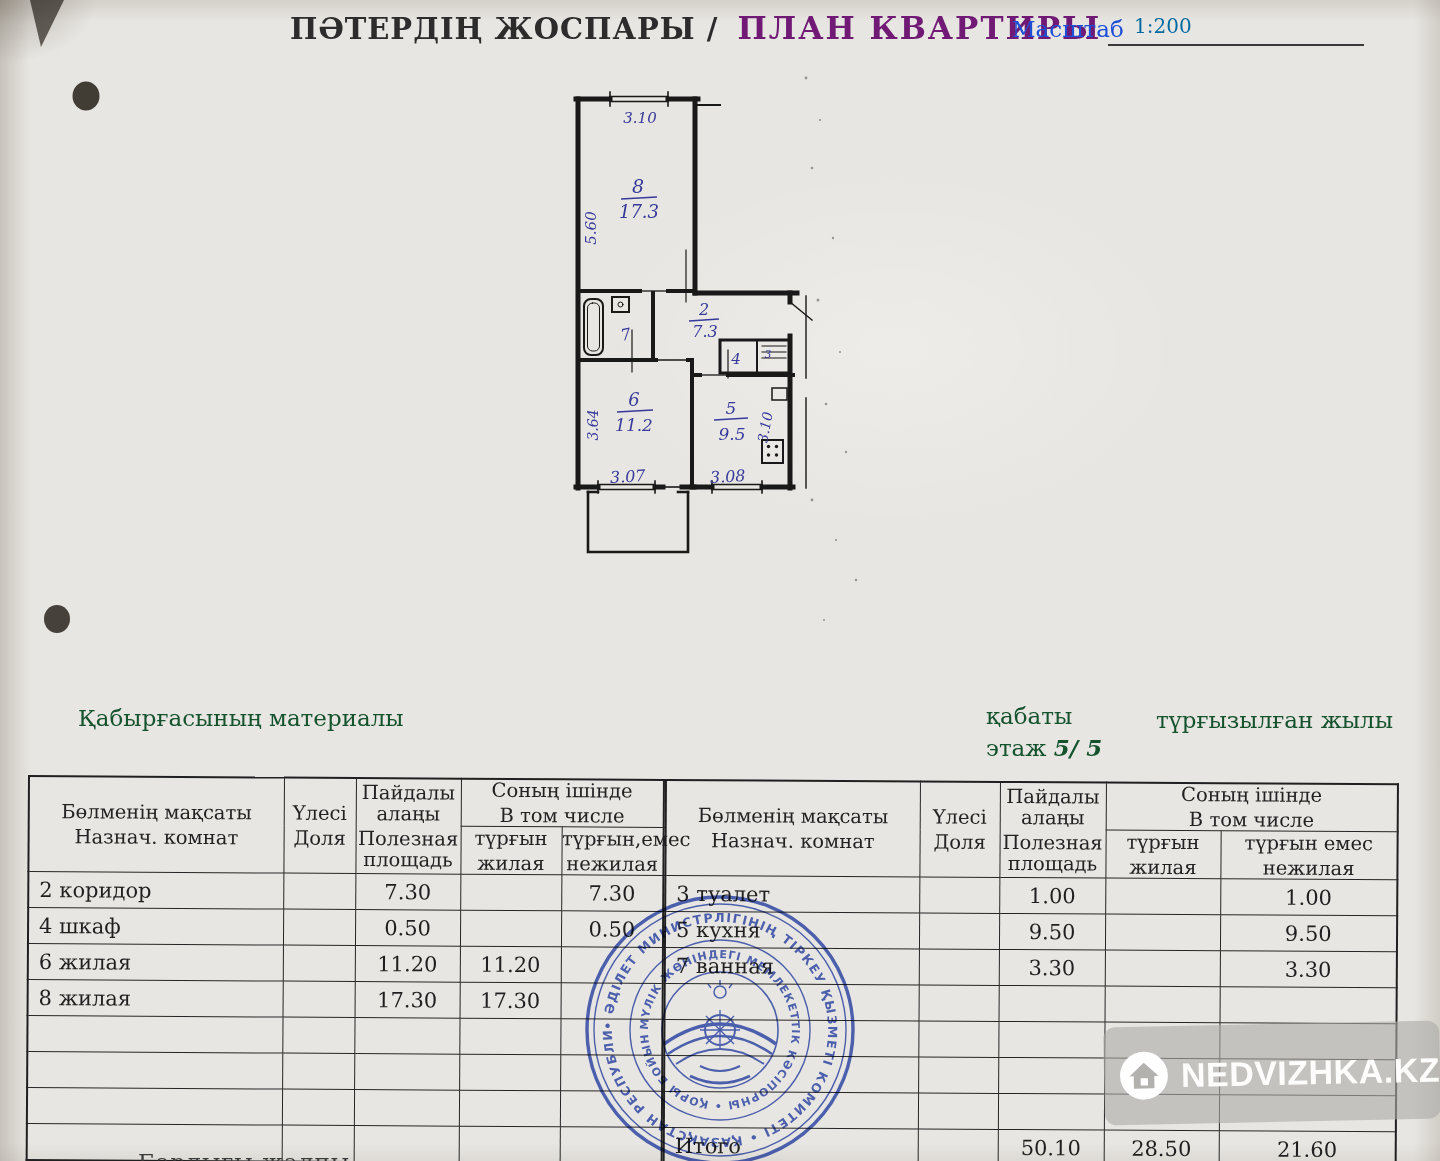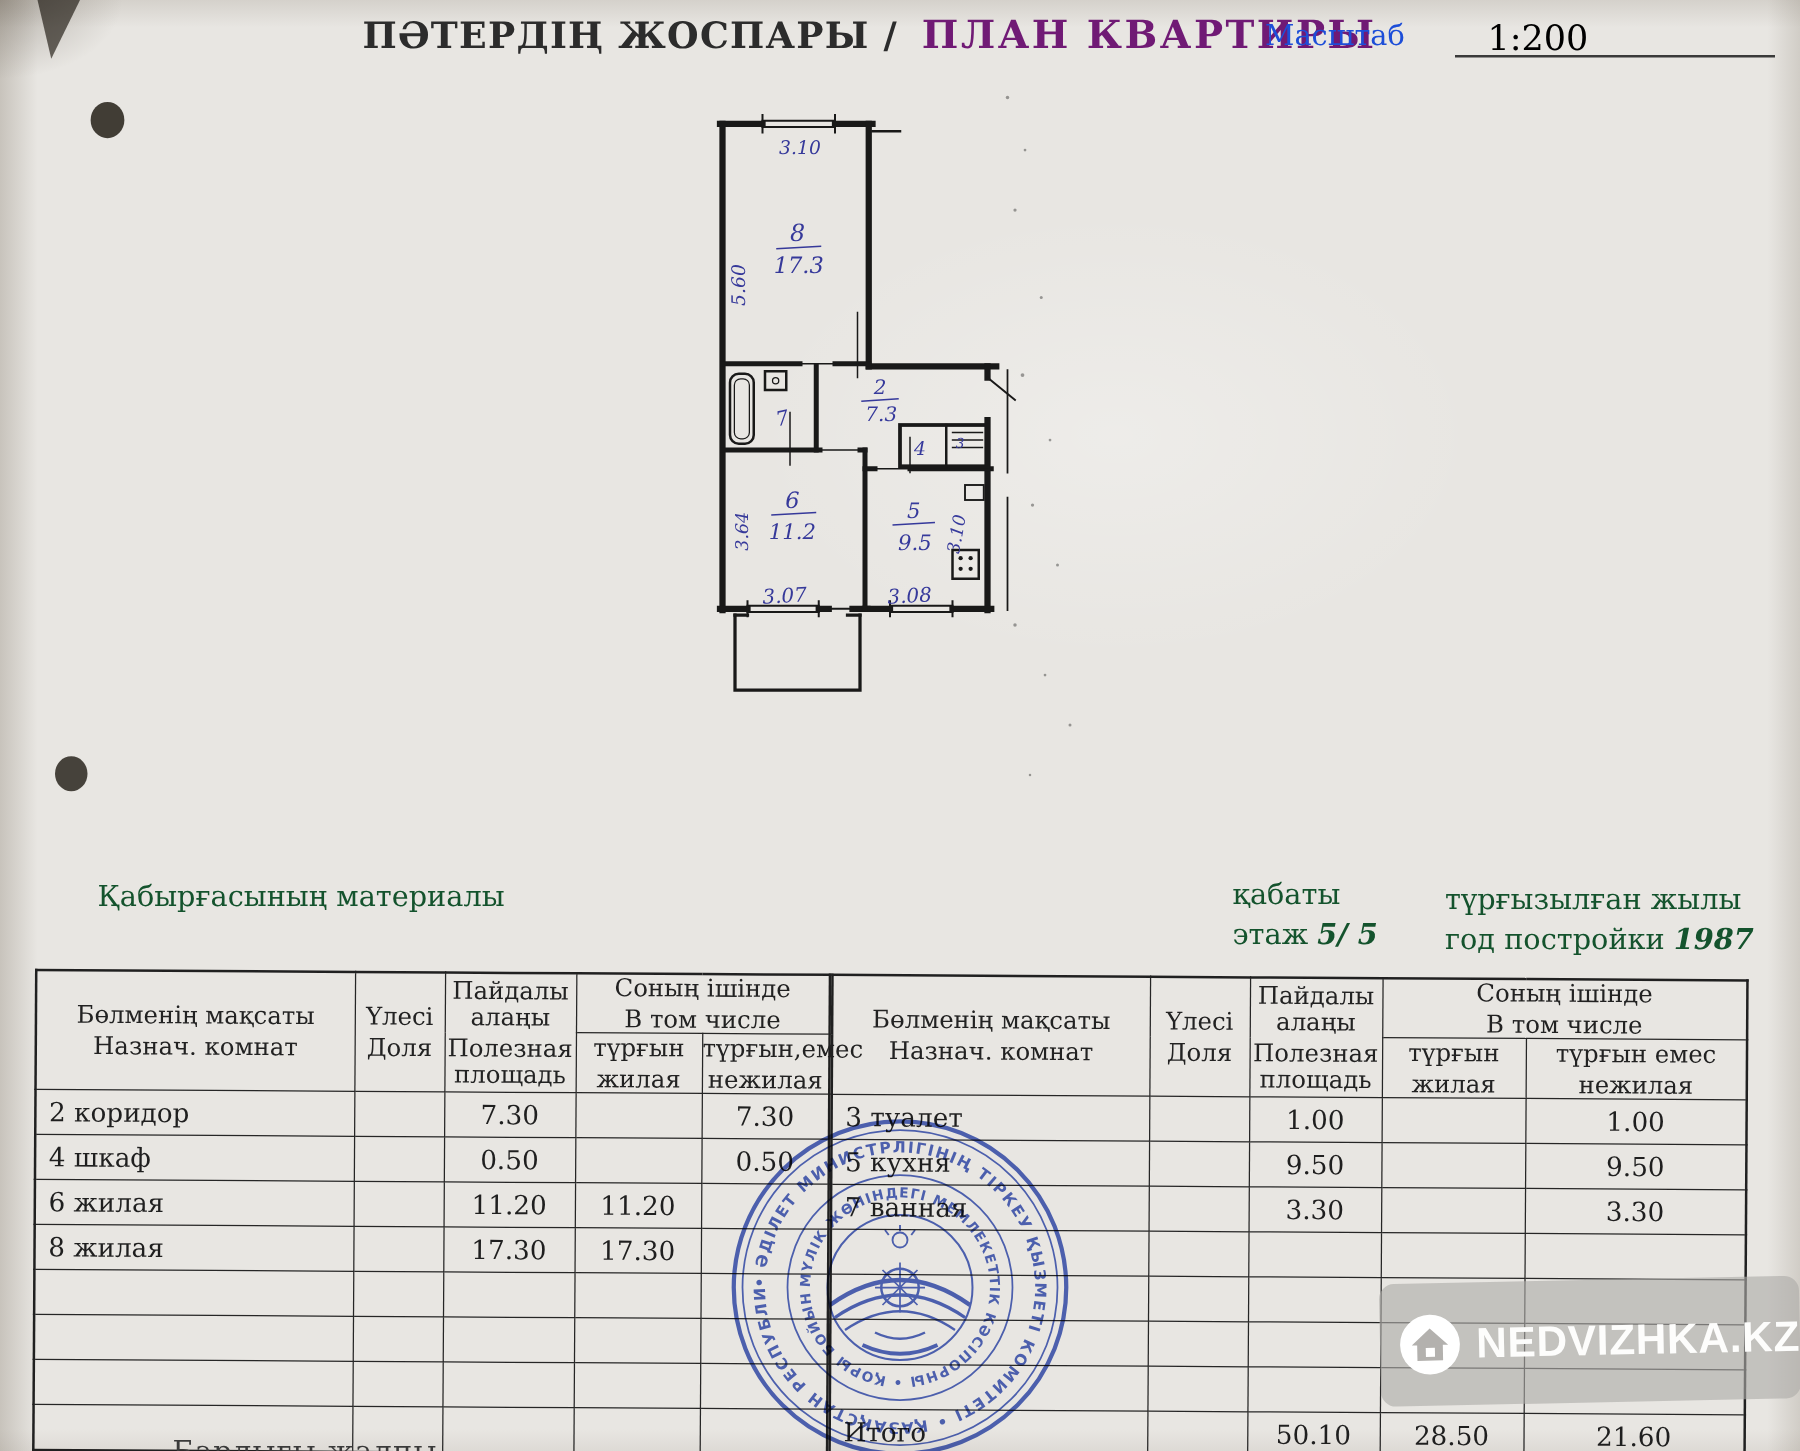--- a/index.html
+++ b/index.html
@@ -20,22 +20,22 @@
       radial-gradient(ellipse 420px 260px at 62% 30%, rgba(255,255,255,.25), transparent 70%),
       #e8e6e2;
   }
   .layer{position:absolute;inset:0;}
   
   .doc-title{position:absolute;top:10px;left:290px;white-space:nowrap;}
   .doc-title .kk{font-size:29px;font-weight:bold;letter-spacing:1px;color:#2c2c2c;text-align:center;}
   .doc-title .ru{font-size:31px;font-weight:bold;letter-spacing:2px;color:#701a75;margin-left:14px;}
   .scale-label{position:absolute;top:16px;left:1012px;font-size:23px;color:#1d4ed8;}
   .scale-line{
-    position:absolute;top:14px;left:1164px;width:256px;height:32px;
-    border-bottom:2.5px solid #3a3a3a;font-size:28px;color:#000000;
+    position:absolute;top:14px;left:1108px;width:256px;height:32px;
+    border-bottom:2.5px solid #3a3a3a;font-size:20px;color:#0369a1;
     padding-left:26px;box-sizing:border-box;
   }
   
   .info{font-size:23px;color:#14532d;line-height:1.4;}
   #wall-info{position:absolute;left:78px;top:702px;}
   #wall-info .val{font-weight:bold;margin-left:18px;}
   #floor-info{position:absolute;left:986px;top:700px;}
   #year-info{position:absolute;left:1156px;top:704px;}
   .info .b{font-weight:bold;font-style:italic;}
   
@@ -83,24 +83,20 @@
 </div>
 <div class="info" id="floor-info">
   <div>қабаты</div>
   <div>
     <span>этаж</span>
     <span class="b">5/ 5</span>
   </div>
 </div>
 <div class="info" id="year-info">
   <div>түрғызылған жылы</div>
-  <div>
-    <span>год постройки</span>
-    <span class="b">1987</span>
-  </div>
 </div>
 
 <div class="tables">
   <table style="width:635px;">
     <colgroup>
         <col style="width:255px">
         <col style="width:72px">
         <col style="width:105px">
         <col style="width:101px">
         <col style="width:102px">

